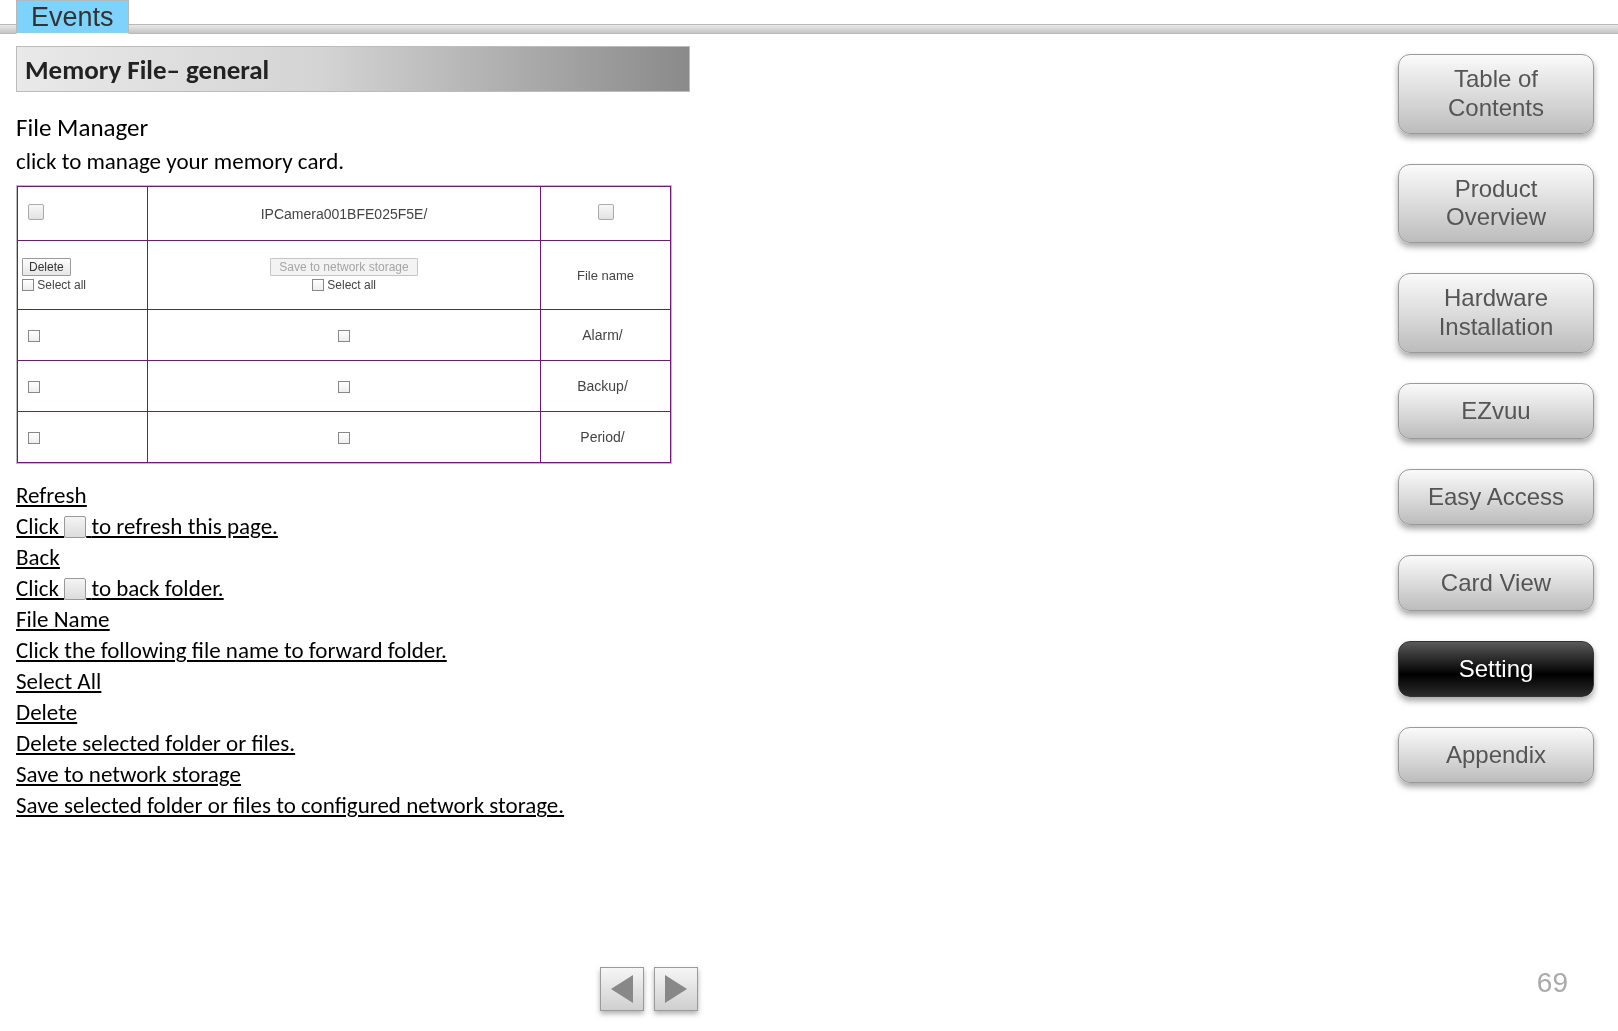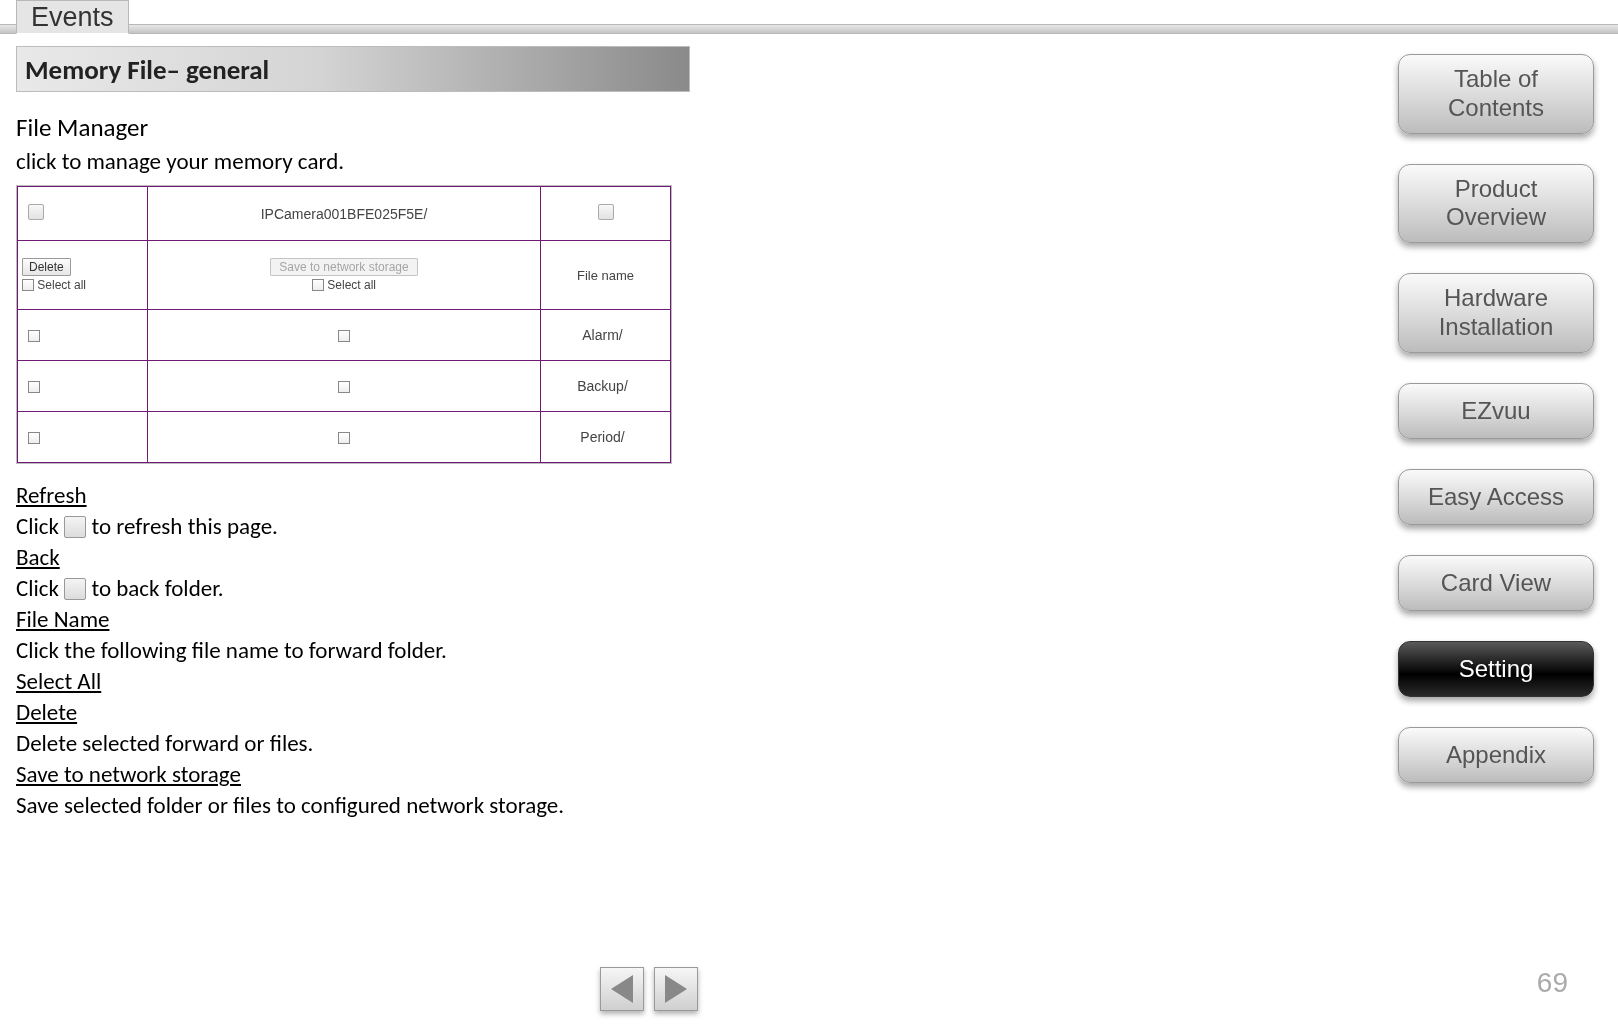--- a/index.html
+++ b/index.html
@@ -4,21 +4,21 @@
 <style>
   * { box-sizing: border-box; margin:0; padding:0; }
   html,body { width:1618px; height:1031px; font-family: "Segoe UI", Calibri, Arial, sans-serif; background:#fff; color:#000; }
   .page { position:relative; width:1618px; height:1031px; }
 
   
   .tabbar { position:absolute; left:0; top:0; width:1618px; height:36px; }
   .tab-line { position:absolute; left:0; top:24px; width:1618px; height:10px;
               background: linear-gradient(to bottom,#e8e8e8,#c4c4c4); border-top:1px solid #b8b8b8; border-bottom:1px solid #b8b8b8; }
   .tab-button { position:absolute; left:16px; top:0; height:34px; padding:14px 14px;
-                background:#e5e5e5; border:1px solid #b8b8b8; border-bottom:1px solid #fff;
+                background:#7dd3fc; border:1px solid #b8b8b8; border-bottom:1px solid #fff;
                 font-size:27px; font-family:Arial,sans-serif; color:#333; display:flex; align-items:center; z-index:2;justify-content:center; }
 
   
   .section-header { position:absolute; left:16px; top:46px; width:674px; height:46px;
                     background: linear-gradient(to right,#e9e9e9 0%,#d4d4d4 45%,#8a8a8a 100%);
                     display:flex; align-items:center; padding-left:8px; font-weight:bold; font-size:27px; color:#222; border:1px solid #bcbcbc;}
   .body-area { position:absolute; left:16px; top:104px; width:680px; }
   .h2 { font-size:25px; font-weight:normal; margin:8px 0 4px 0; }
   .subtext { font-size:23px; margin-bottom:10px; }
 
@@ -30,21 +30,21 @@
   .fm .c2 { width:auto; text-align:center; }
   .fm .c3 { width:130px; text-align:center; }
   .fm .hdrrow td { background:#fff; }
   .btn-inset { display:inline-block; border:1px solid #9a9a9a; background:linear-gradient(#fdfdfd,#e5e5e5); padding:1px 6px; font-size:12px; color:#333; border-radius:1px; box-shadow:inset 0 0 1px #fff;}
   .btn-disabled { display:inline-block; border:1px solid #c4c4c4; background:#f3f3f3; color:#a5a5a5; padding:1px 8px; font-size:12px; border-radius:1px; }
   .checkbox { display:inline-block; width:12px; height:12px; border:1px solid #888; background:linear-gradient(#fff,#eee); vertical-align:-2px;}
   .icon-square { display:inline-block; width:16px; height:16px; border:1px solid #aaa; background:linear-gradient(#f8f8f8,#e2e2e2); border-radius:2px; }
   .righttext { text-align:right; padding-right:10px !important; }
 
   
-  .desc { margin-top:16px; font-size:23px; line-height:1.35; }
+  .desc { margin-top:16px; font-size:23px; line-height:1.35;text-decoration:underline; }
   .u { text-decoration:underline; display:block; }
   .inline-icon { display:inline-block; width:22px; height:22px; border:1px solid #999; background:linear-gradient(#f4f4f4,#dcdcdc); vertical-align:-4px; border-radius:2px; }
 
   
   .nav { position:absolute; right:24px; top:54px; width:196px; }
   .nav .navbtn { width:196px; border:1px solid #9a9a9a; border-radius:12px;
                  background:linear-gradient(#fafafa,#d9d9d9 55%,#bcbcbc);
                  box-shadow:0 4px 6px rgba(0,0,0,.35);
                  color:#555; font-family:Arial,sans-serif; font-size:24px; text-align:center;
                  display:flex; align-items:center; justify-content:center; margin-bottom:30px; padding:14px 6px;}
@@ -138,21 +138,21 @@
         <span class="inline-icon"></span>
         <span> to back folder.</span>
       </div>
 
       <span class="u">File Name</span>
       <div>Click the following file name to forward folder.</div>
 
       <span class="u">Select All</span>
 
       <span class="u">Delete</span>
-      <div>Delete selected forward or files.</div>
+      <div>Delete selected folder or files.</div>
 
       <span class="u">Save to network storage</span>
       <div>Save selected folder or files to configured network storage.</div>
     </div>
   </div>
 
   <div class="nav">
     <div class="navbtn tall">
         <span>Table of Contents</span>
       </div>

